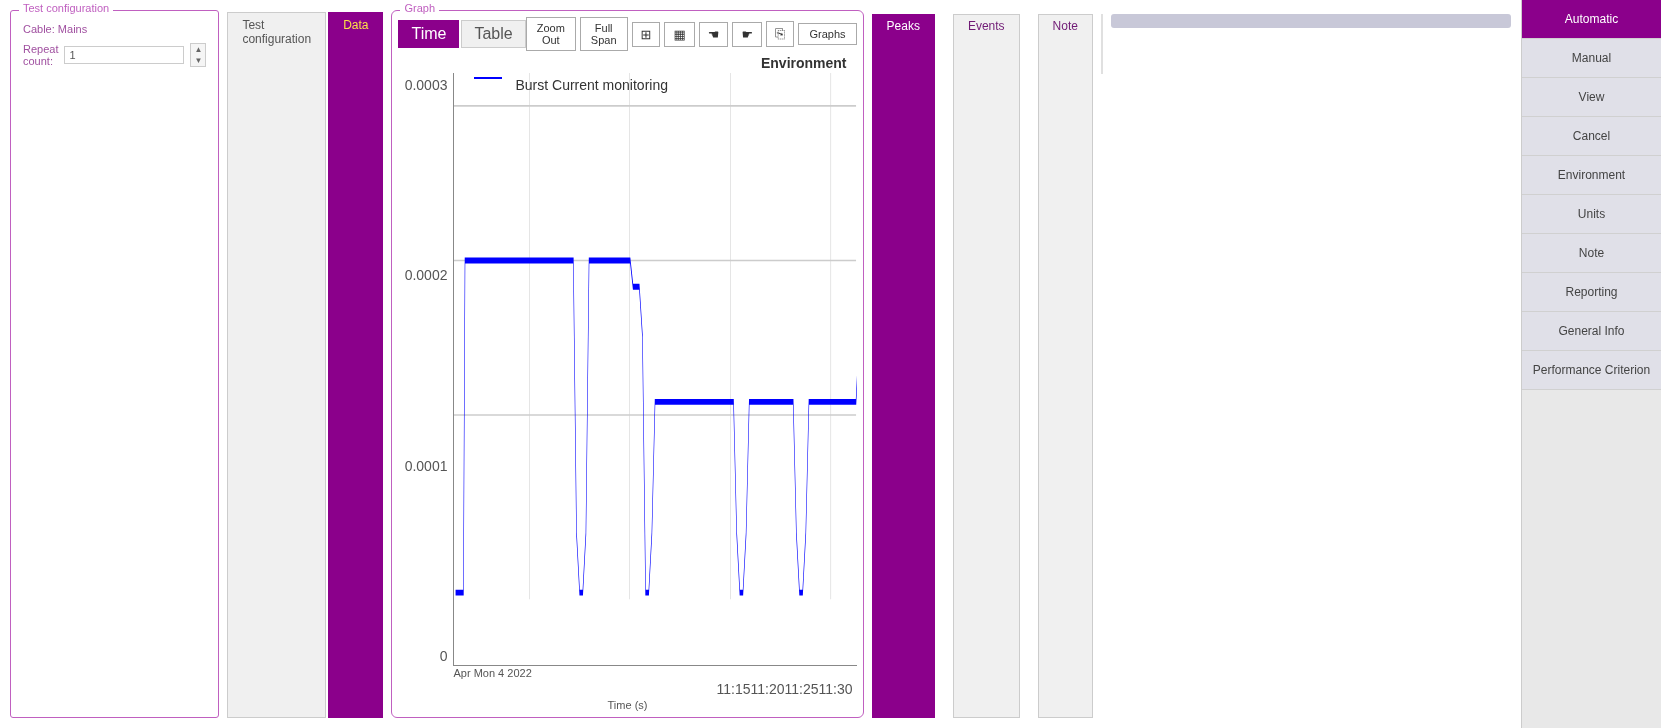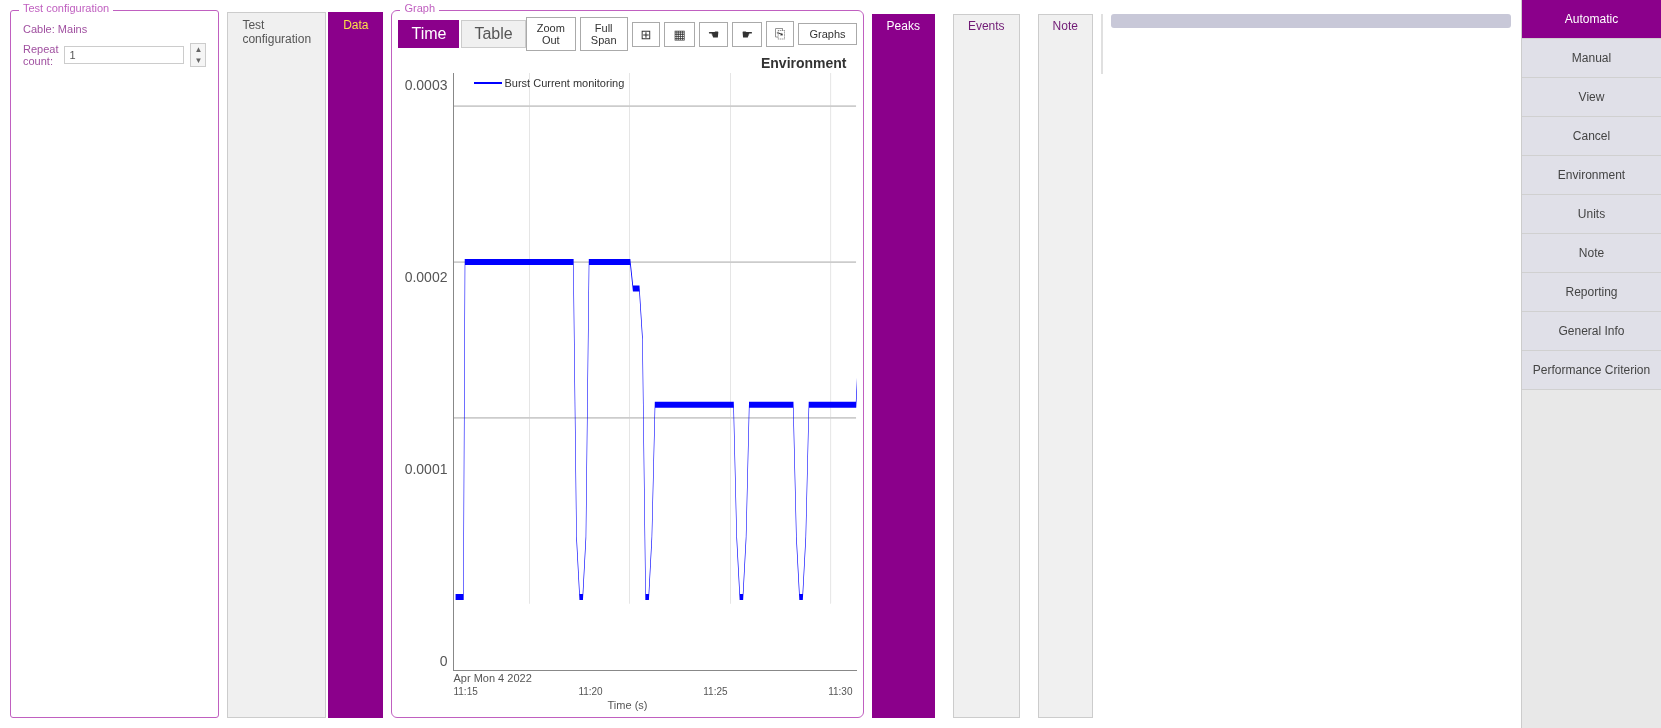--- a/index.html
+++ b/index.html
@@ -201,34 +201,34 @@
     }
     svg.chart-svg {
       width: 100%;
       height: 100%;
     }
     .legend {
       position: absolute;
       top: 4px;
       left: 20px;
       display: flex;
-      align-items: center;
-      gap: 2px;
-      font-size: 11px;
+      align-items: flex-start;
+      gap: 13px;
+      font-size: 14px;
       color: #333;
     }
     .legend-line {
       width: 28px;
       height: 2px;
       background: blue;
     }
     .x-axis-labels {
       display: flex;
-      justify-content: space-between;
-      font-size: 10px;
+      justify-content: flex-end;
+      font-size: 14px;
       color: #555;
       padding-left: 55px;
       padding-right: 4px;
       margin-top: 2px;
     }
     .x-axis-title {
       text-align: center;
       font-size: 11px;
       color: #555;
       margin-top: 2px;

